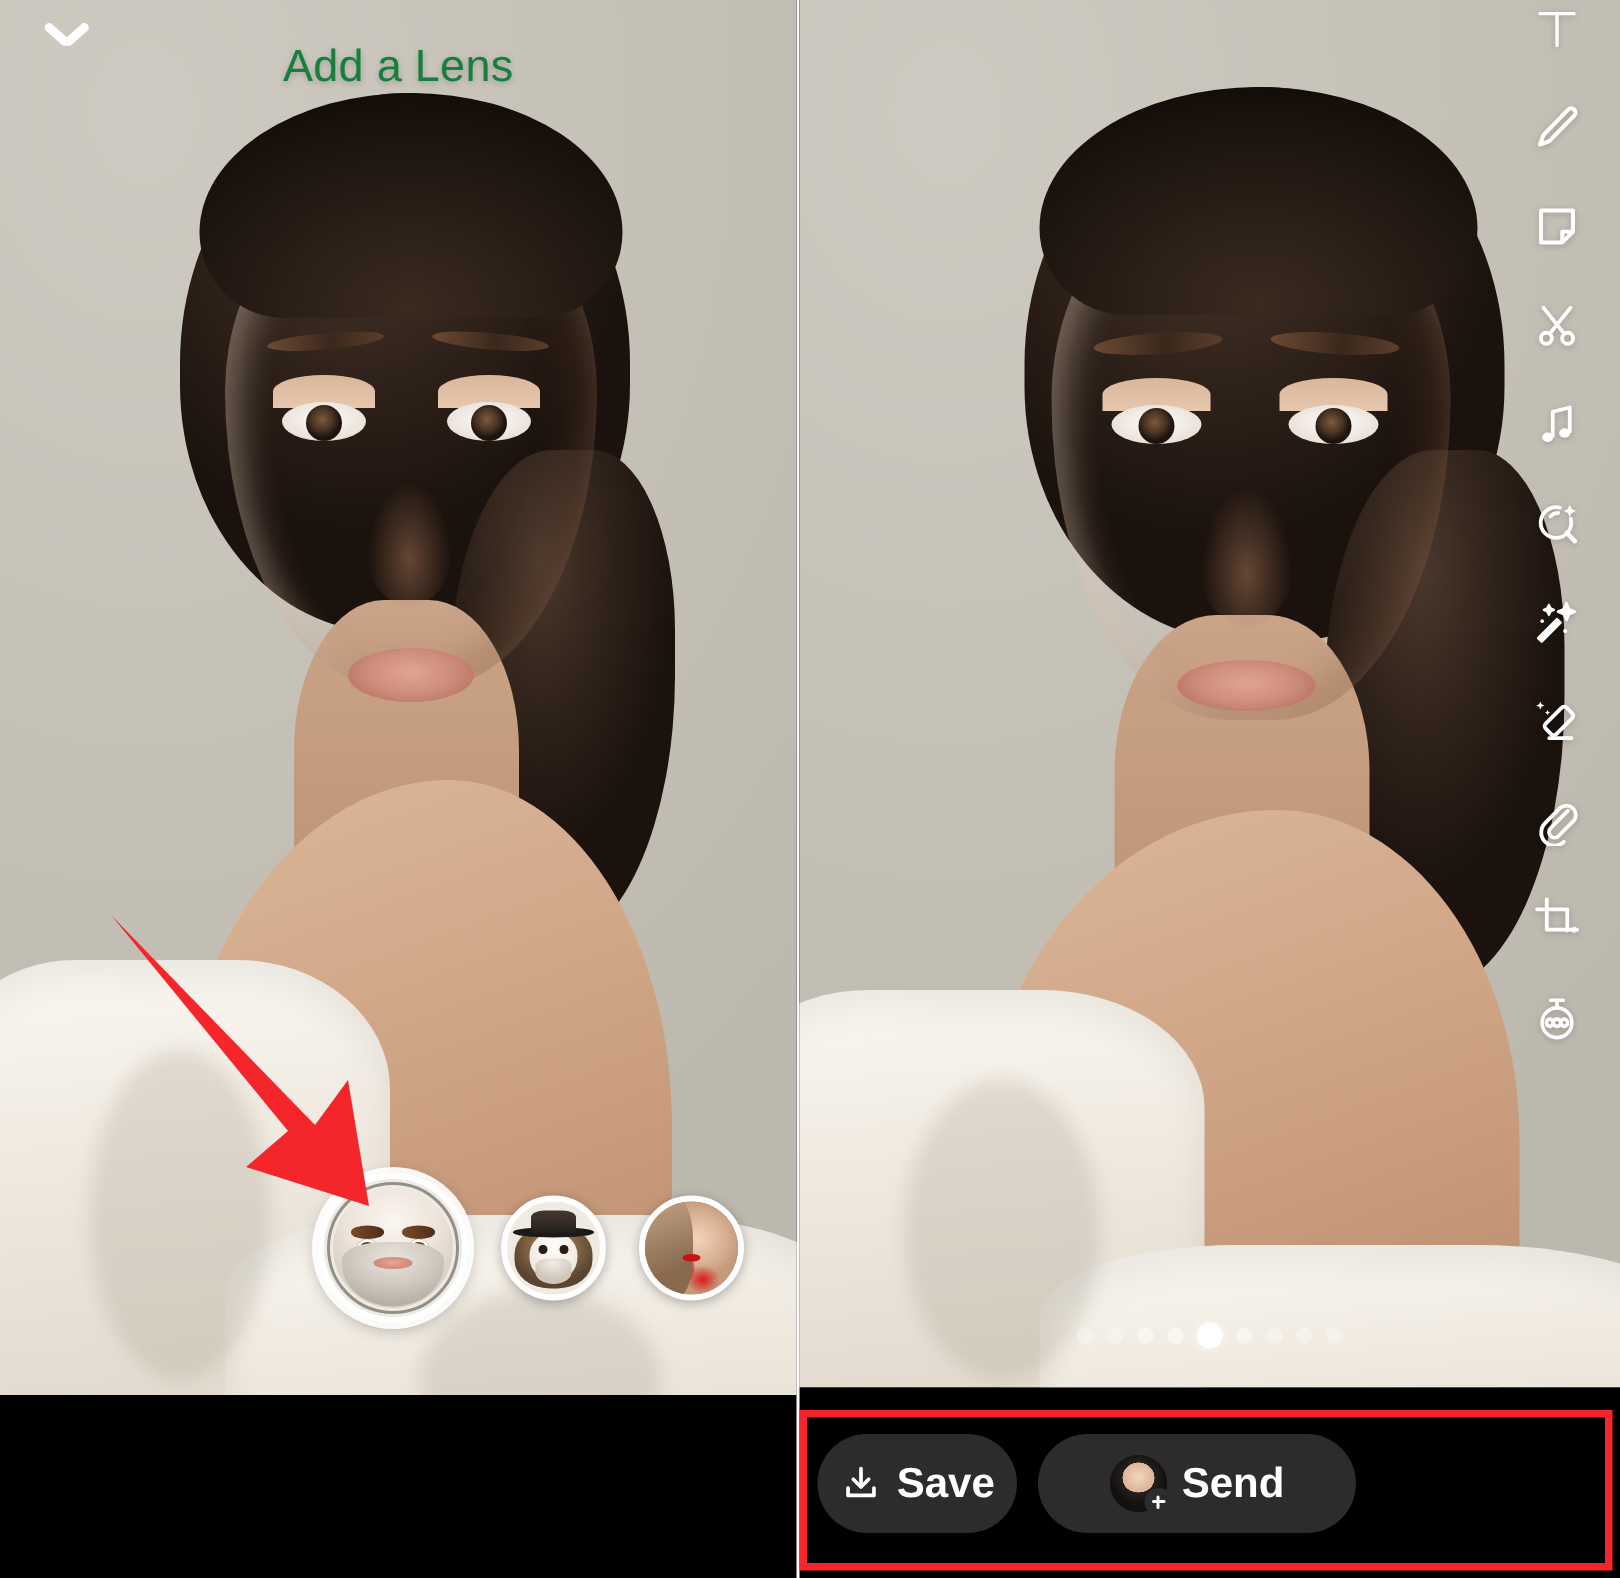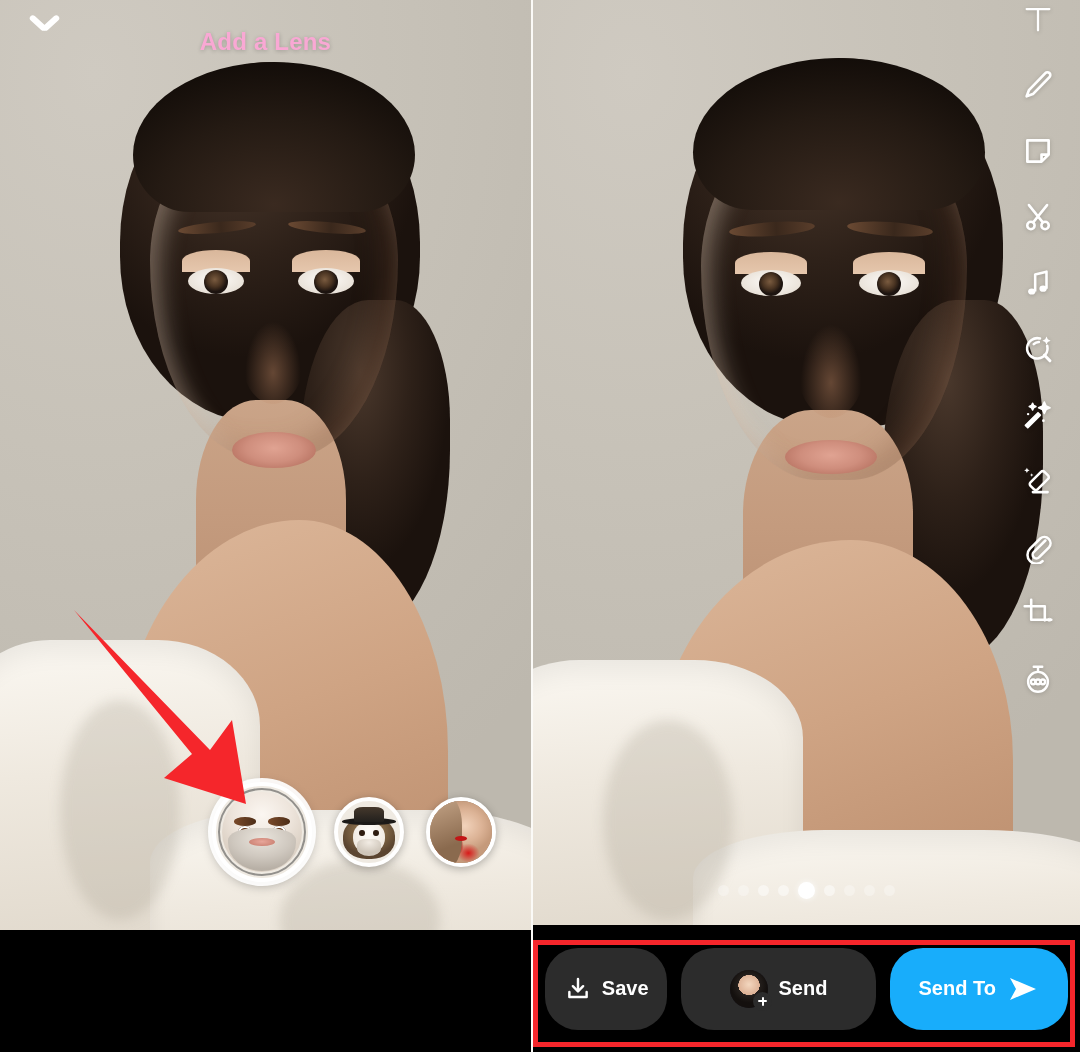--- a/index.html
+++ b/index.html
@@ -109,21 +109,21 @@
   }
   .chev:before, .chev:after {
     content:""; position:absolute; top:12px; width:20px; height:6px;
     background:#fff; border-radius:3px;
   }
   .chev:before { left:0;  transform: rotate(42deg); }
   .chev:after  { left:13px; transform: rotate(-42deg); }
 
   .title {
     position:absolute; left:0; right:0; text-align:center;
-    color:#f9a8d4; font-size:24px; font-weight:bold;
+    color:#15803d; font-size:30px; font-weight:normal;
     letter-spacing:.2px;
     text-shadow: 0 1px 4px rgba(0,0,0,.22);
   }
 
   
   #toolbar {
     position:absolute; right:10px; top:-14px;
     width:64px;
     display:flex; flex-direction:column; align-items:center;
     z-index: 25;
@@ -253,24 +253,24 @@
   #action-bar {
     position:absolute; left:0; bottom:0;
     width:547px; height:127px;
     background:#000;
     display:flex; align-items:center;
     gap:14px; padding: 0 12px;
     box-sizing:border-box;
     z-index: 30;
   }
   .pill {
-    height:82px; border-radius:33px;
+    height:66px; border-radius:33px;
     display:flex; align-items:center; justify-content:center;
     gap:10px; cursor:pointer;
-    color:#fff; font-size:20px; font-weight:bold;
+    color:#fff; font-size:28px; font-weight:bold;
   }
   #btn-save  { width:133px; background:#2c2c2c; }
   #btn-story { width:212px; background:#2c2c2c; }
   #btn-send  { width:193px; background:#18adfb; }
 
   .story-ava {
     position:relative; width:38px; height:38px; border-radius:50%;
     background: radial-gradient(54% 50% at 50% 38%, #f3d7bf 0%, #dcb094 55%, #1e1c24 56%, #171520 100%);
     overflow:visible; flex:0 0 auto;
   }
@@ -505,26 +505,20 @@
       </div>
 
       <div class="pill" id="btn-story">
         <div class="story-ava">
           <div class="hair"></div>
           <div class="plus"></div>
         </div>
         <span>Send</span>
       </div>
 
-      <div class="pill" id="btn-send">
-        <span>Send To</span>
-        <svg width="34" height="30" viewBox="0 0 34 30" fill="#fff">
-          <path d="M4 4 L30 15 L4 26 L10 15 Z"></path>
-        </svg>
-      </div>
     </div>
   </div>
 
   <div class="divider"></div>
 
   <svg id="red-arrow" viewBox="0 0 230 230">
     <path d="M14 12 L150 152 L172 122 L186 206 L104 180 L132 156 Z" fill="#f5262b"></path>
   </svg>
 
   <div id="red-box"></div>

